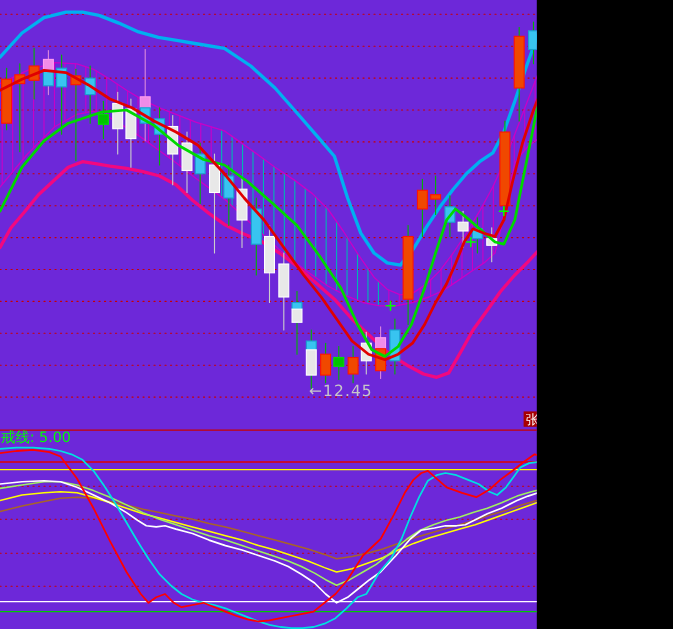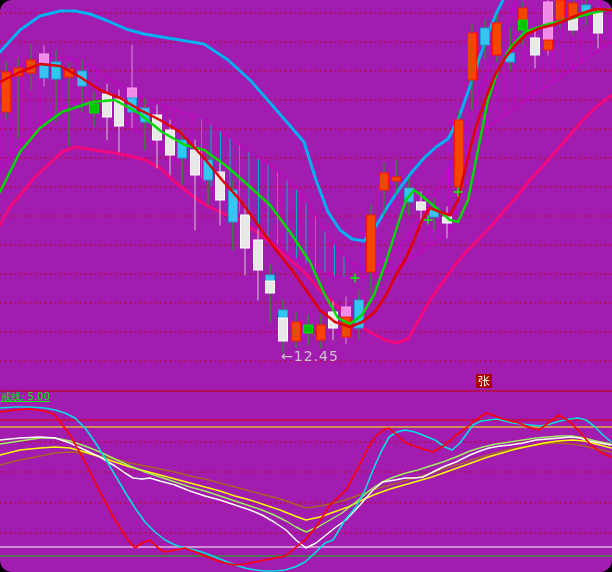--- a/index.html
+++ b/index.html
@@ -1,21 +1,21 @@
 <!DOCTYPE html>
 <html><head>
 <meta charset="utf-8">
 <style>
   html,body{margin:0;padding:0;background:#000;}
-  .screen{position:relative;width:612px;height:572px;background:#a21caf;overflow:hidden;
-          font-family:"DejaVu Sans","Liberation Sans",sans-serif;border-radius:12px;}
+  .screen{position:relative;width:488px;height:572px;background:#6d28d9;overflow:hidden;
+          font-family:"DejaVu Sans","Liberation Sans",sans-serif;}
   .screen svg{position:absolute;left:0;top:0;}
   .overlay-label{position:absolute;white-space:nowrap;line-height:1;}
   .annotation{font-size:14px;letter-spacing:1px;}
-  .alert-label{font-size:10px;text-decoration:underline;}
+  .alert-label{font-size:13px;}
   .badge{font-size:12px;text-align:center;padding:1px 2px;}
 </style>
 </head>
 <body>
 
 <div class="screen">
   <svg id="chart-svg" width="612" height="572" viewBox="0 0 612 572">
       <polyline points="0,13 612,13" fill="none" stroke="#c80000" stroke-width="1" stroke-linejoin="round" stroke-linecap="round" stroke-dasharray="1 4"></polyline>
       <polyline points="0,42 612,42" fill="none" stroke="#c80000" stroke-width="1" stroke-linejoin="round" stroke-linecap="round" stroke-dasharray="1 4"></polyline>
       <polyline points="0,71 612,71" fill="none" stroke="#c80000" stroke-width="1" stroke-linejoin="round" stroke-linecap="round" stroke-dasharray="1 4"></polyline>

